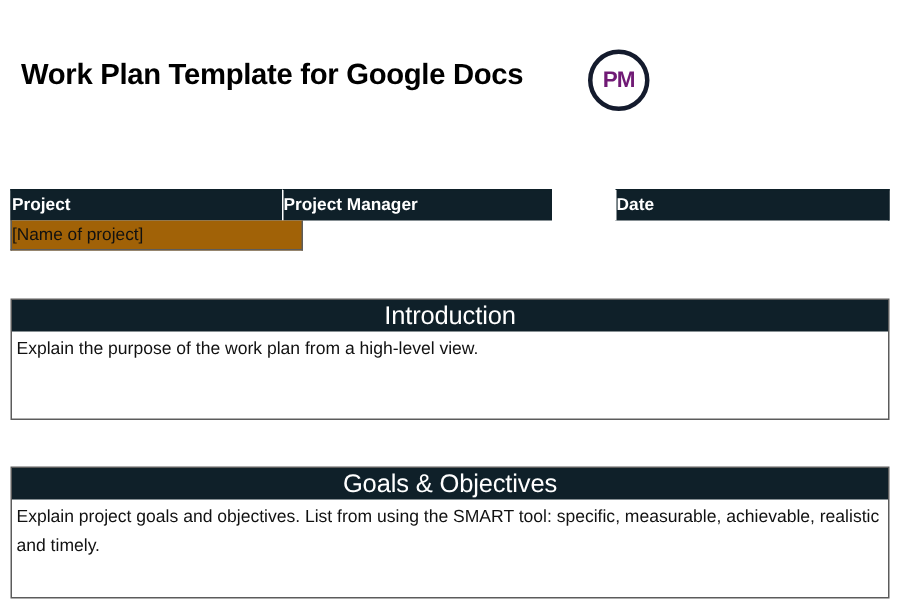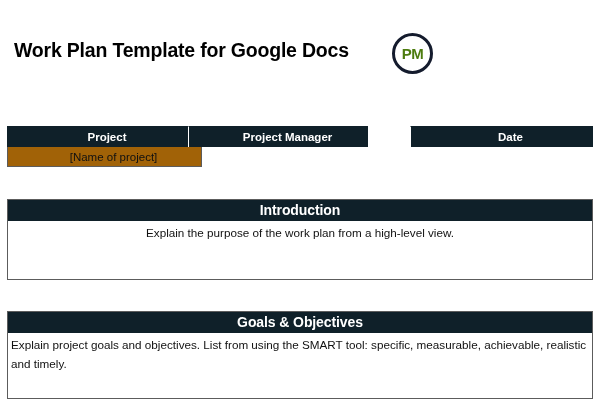--- a/index.html
+++ b/index.html
@@ -50,21 +50,21 @@
     border: 3px solid #141b2d;
     box-sizing: border-box;
     display: flex;
     align-items: center;
     justify-content: center;
   }
   .brand-mark-text {
     font-size: 15px;
     font-weight: bold;
     letter-spacing: -0.6px;
-    color: #4d7c0f;
+    color: #701a75;
     line-height: 1;
   }
   .brand-word {
     font-size: 20px;
     font-weight: bold;
     letter-spacing: -0.3px;
     color: #1b2233;
     white-space: nowrap;
   }
 
@@ -73,22 +73,22 @@
     position: absolute;
     left: 7px;
     width: 586px;
     box-sizing: border-box;
     border: 1px solid #5c5c5c;
     background: #ffffff;
   }
   .bar {
     background: #0f2029;
     color: #ffffff;
-    font-size: 14px;
-    font-weight: bold;
+    font-size: 17px;
+    font-weight: normal;
     text-align: center;
     line-height: 21px;
     height: 21px;
     letter-spacing: -0.1px;
   }
 
   
   #info-table {
     top: 126px;
     border: none;
@@ -108,26 +108,24 @@
   }
   .info-row.body .cell {
     background: #a16207;
     color: #111111;
     font-size: 11.5px;
     height: 20px;
     line-height: 20px;
     border-bottom: 1px solid #5c5c5c;
   }
   .info-row .cell {
-    text-align: center;
     box-sizing: border-box;
     overflow: hidden;
     white-space: nowrap;
     border-left: 1px solid #5c5c5c;
-    padding-left: 18px;
   }
   .info-row .cell:last-child {
     border-right: 1px solid #5c5c5c;
   }
   .info-row.head .cell {
     border-top: 1px solid #0f2029;
     border-left-color: #ffffff;
   }
   .info-row.head .cell:first-child { border-left: 1px solid #0f2029; }
   .info-row.head .cell:last-child { border-right: 1px solid #0f2029; margin-left: 42px; }
@@ -137,21 +135,21 @@
 
   
   .section-body {
     font-size: 11.7px;
     color: #111111;
     line-height: 19px;
     padding: 2px 3px 0 3px;
     box-sizing: border-box;
   }
   #intro-block { top: 199px; height: 81px; }
-  #intro-block .section-body { height: 58px; text-align: center; }
+  #intro-block .section-body { height: 58px; }
   #goals-block { top: 311px; height: 88px; }
   #goals-block .section-body { height: 55px; }
 </style>
 </head>
 <body>
 
 <div class="doc-header">
   <div class="doc-title">Work Plan Template for Google Docs</div>
 
   <div class="brand-lockup">

